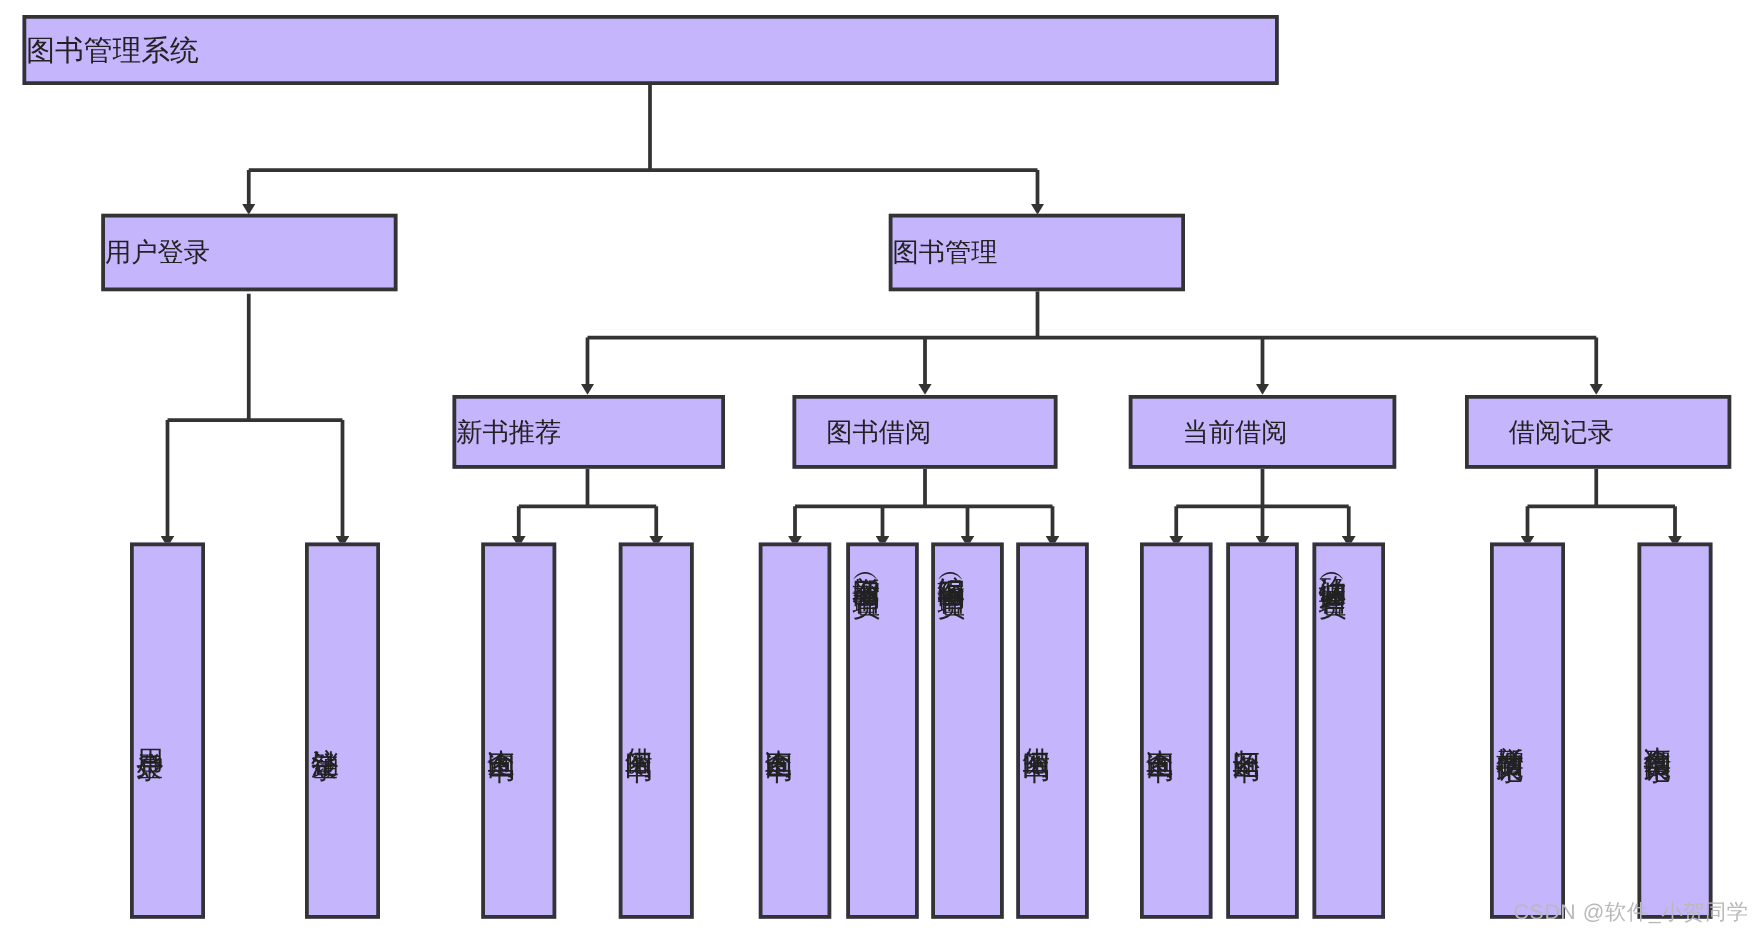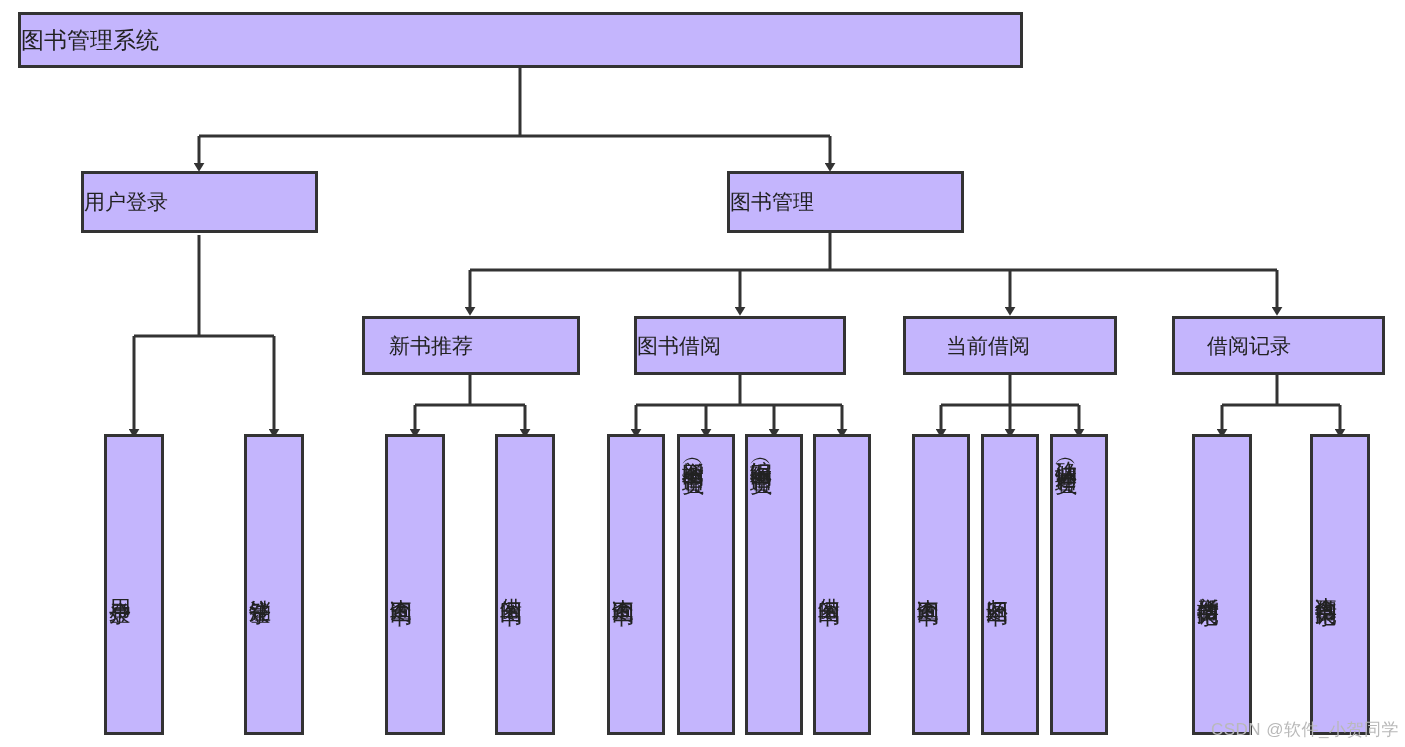--- a/index.html
+++ b/index.html
@@ -75,28 +75,28 @@
     </g>
   </svg>
 
   <div class="node level0" style="left:18px;top:12px;width:1005px;height:56px;">
     <span>图书管理系统</span>
   </div>
 
   <div class="node level1" style="left:81px;top:171px;width:237px;height:62px;">
     <span>用户登录</span>
   </div>
-  <div class="node level1" style="left:711px;top:171px;width:237px;height:62px;margin-left:16px;">
+  <div class="node level1" style="left:711px;top:171px;width:237px;height:62px;">
     <span>图书管理</span>
   </div>
 
-  <div class="node level2" style="left:362px;top:316px;width:218px;height:59px;padding-left:24px;">
+  <div class="node level2" style="left:362px;top:316px;width:218px;height:59px;">
     <span>新书推荐</span>
   </div>
-  <div class="node level2" style="left:634px;top:316px;width:212px;height:59px;">
+  <div class="node level2" style="left:634px;top:316px;width:212px;height:59px;padding-left:24px;">
     <span>图书借阅</span>
   </div>
   <div class="node level2" style="left:903px;top:316px;width:214px;height:59px;padding-left:40px;">
     <span>当前借阅</span>
   </div>
   <div class="node level2" style="left:1172px;top:316px;width:213px;height:59px;padding-left:32px;">
     <span>借阅记录</span>
   </div>
 
   <div class="node leaf" style="left:104px;top:434px;width:60px;height:301px;">

